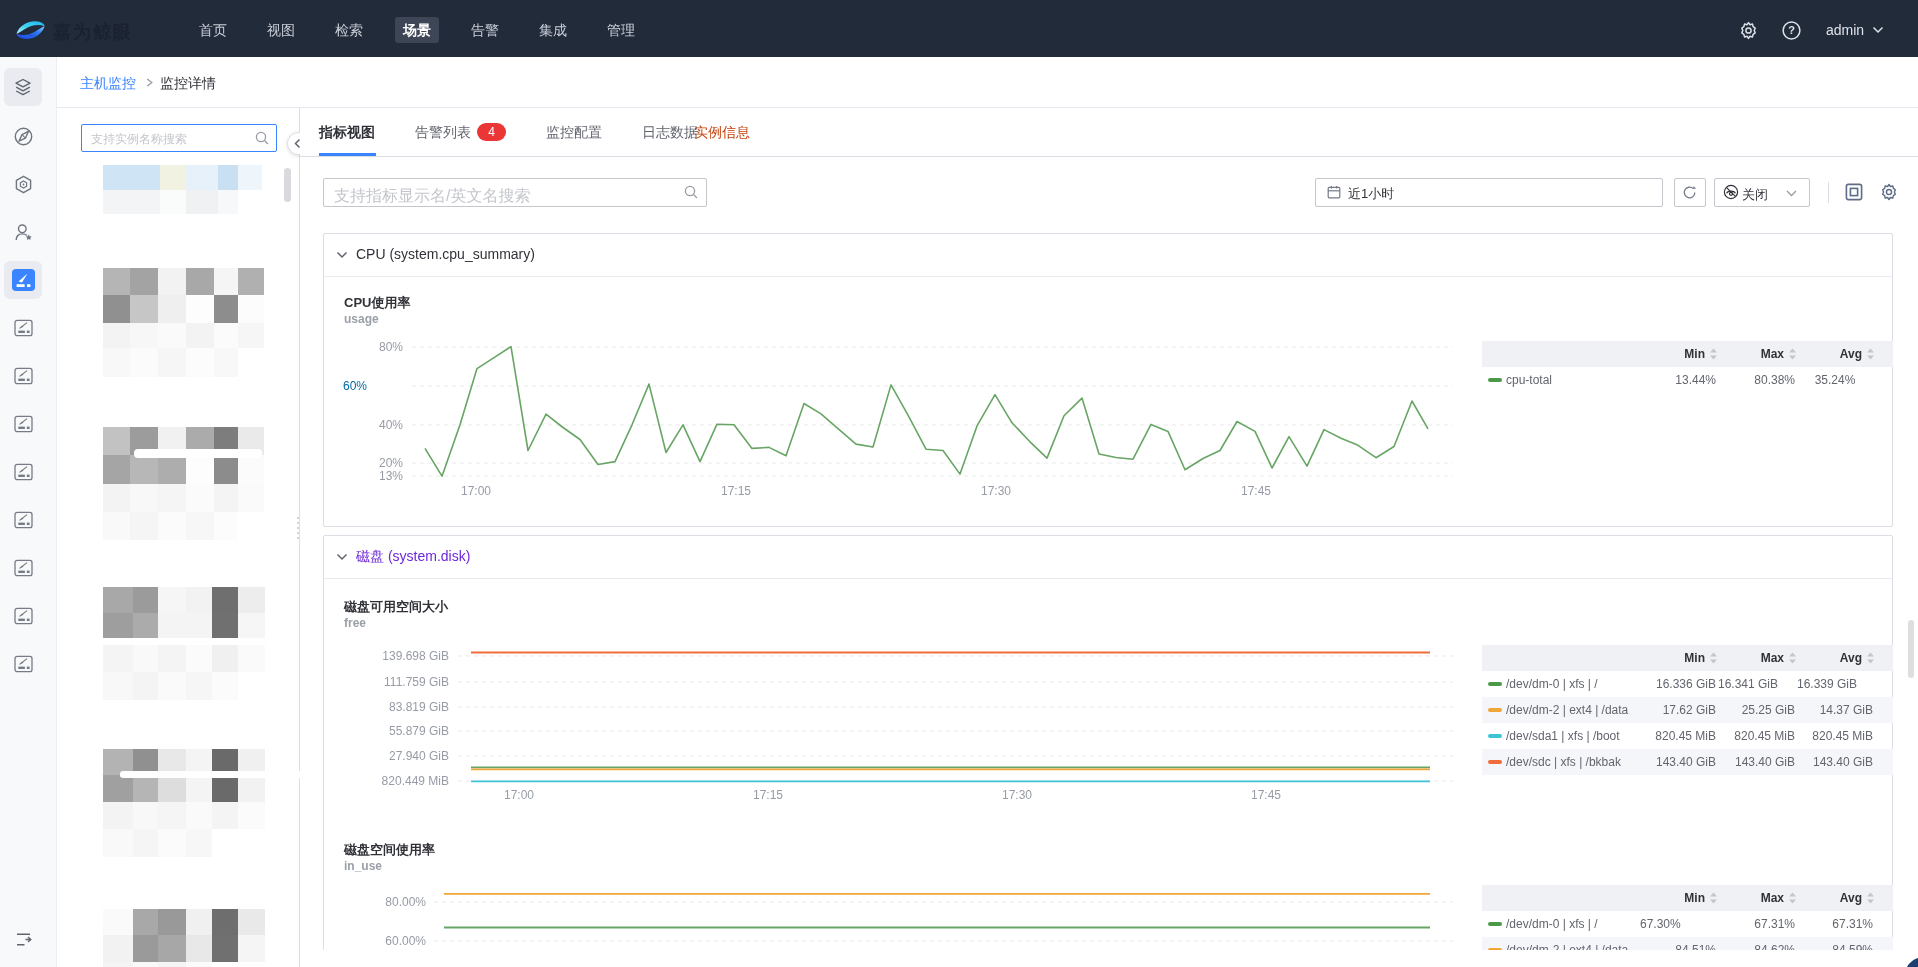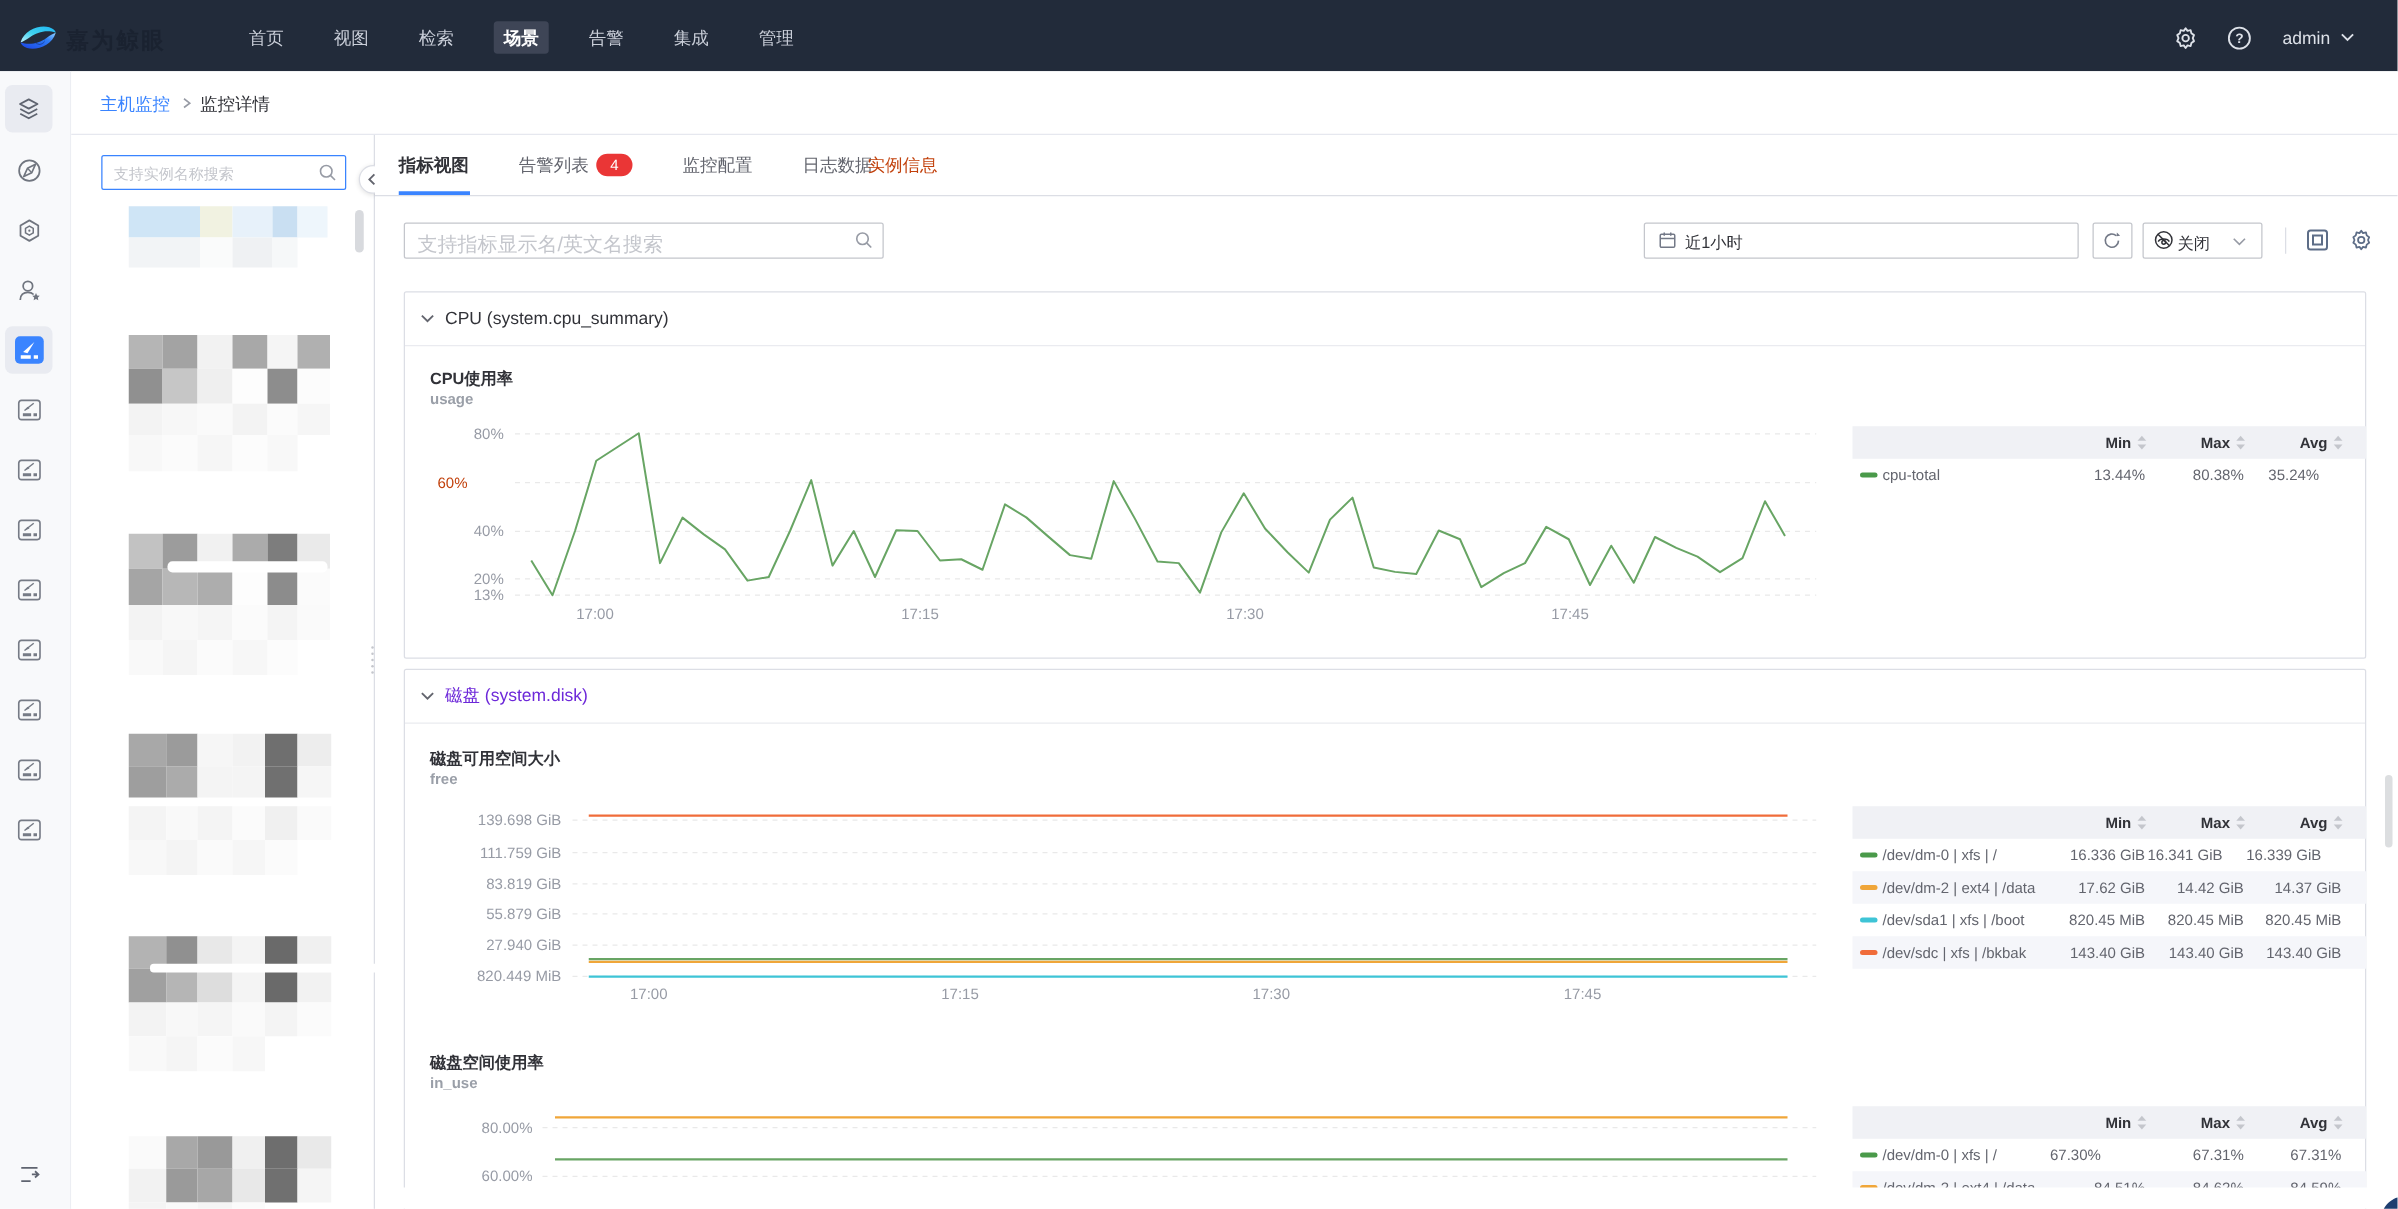--- a/index.html
+++ b/index.html
@@ -373,21 +373,21 @@
     <div class="abs" style="left:356px;top:246px;font-size:14px;color:#313238;">CPU (system.cpu_summary)</div>
     <div class="abs" style="left:323px;top:535px;width:1570px;height:445px;background:#fff;border:1px solid #dcdee5;border-radius:2px;"></div>
     <div class="abs" style="left:324px;top:578px;width:1568px;height:1px;background:#eaebf0;"></div>
     <svg class="abs" style="left:336px;top:553px;" width="12" height="8" viewBox="0 0 12 8">
  <polyline points="1.5,1.5 6,6 10.5,1.5" fill="none" stroke="#63656e" stroke-width="1.5"></polyline>
     </svg>
     <div class="abs" style="left:356px;top:548px;font-size:14px;color:#6d28d9;">磁盘 (system.disk)</div>
     <div class="abs" style="left:344px;top:294px;font-size:13px;font-weight:bold;color:#313238;">CPU使用率</div>
     <div class="abs" style="left:344px;top:312px;font-size:12px;font-weight:bold;color:#9a9fa8;">usage</div>
     <div class="abs" style="left:343px;top:340px;width:60px;text-align:right;font-size:12px;color:#979ba5;">80%</div>
-    <div class="abs" style="left:332px;top:379px;width:60px;text-align:center;font-size:12px;color:#c2410c;">60%</div>
+    <div class="abs" style="left:343px;top:379px;width:60px;text-align:left;font-size:12px;color:#0369a1;">60%</div>
     <div class="abs" style="left:343px;top:418px;width:60px;text-align:right;font-size:12px;color:#979ba5;">40%</div>
     <div class="abs" style="left:343px;top:456px;width:60px;text-align:right;font-size:12px;color:#979ba5;">20%</div>
     <div class="abs" style="left:343px;top:469px;width:60px;text-align:right;font-size:12px;color:#979ba5;">13%</div>
     <div class="abs" style="left:456px;top:484px;width:40px;text-align:center;font-size:12px;color:#979ba5;">17:00</div>
     <div class="abs" style="left:716px;top:484px;width:40px;text-align:center;font-size:12px;color:#979ba5;">17:15</div>
     <div class="abs" style="left:976px;top:484px;width:40px;text-align:center;font-size:12px;color:#979ba5;">17:30</div>
     <div class="abs" style="left:1236px;top:484px;width:40px;text-align:center;font-size:12px;color:#979ba5;">17:45</div>
     <svg class="abs" style="left:0;top:0;width:1918px;height:967px;pointer-events:none;" viewBox="0 0 1918 967">
 <line x1="412" y1="347" x2="1453" y2="347" stroke="#e9e9e9" stroke-width="1" stroke-dasharray="4,4"></line>
       <line x1="412" y1="386" x2="1453" y2="386" stroke="#e9e9e9" stroke-width="1" stroke-dasharray="4,4"></line>
@@ -453,21 +453,21 @@
       </svg></div>
     <div class="abs" style="left:1488px;top:682px;width:14px;height:4px;border-radius:2px;background:#4a9a4a;"></div>
     <div class="abs" style="left:1506px;top:677px;font-size:12px;color:#63656e;">/dev/dm-0 | xfs | /</div>
     <div class="abs" style="left:1640px;top:677px;width:76px;text-align:right;font-size:12px;color:#63656e;">16.336 GiB</div>
     <div class="abs" style="left:1718px;top:677px;width:77px;font-size:12px;color:#63656e;">16.341 GiB</div>
     <div class="abs" style="left:1797px;top:677px;width:76px;text-align:left;font-size:12px;color:#63656e;">16.339 GiB</div>
     <div class="abs" style="left:1482px;top:697px;width:411px;height:26px;background:#f5f6fa;"></div>
     <div class="abs" style="left:1488px;top:708px;width:14px;height:4px;border-radius:2px;background:#f0a639;"></div>
     <div class="abs" style="left:1506px;top:703px;font-size:12px;color:#63656e;">/dev/dm-2 | ext4 | /data</div>
     <div class="abs" style="left:1640px;top:703px;width:76px;text-align:right;font-size:12px;color:#63656e;">17.62 GiB</div>
-    <div class="abs" style="left:1718px;top:703px;width:77px;text-align:right;font-size:12px;color:#63656e;">14.42 GiB</div>
+    <div class="abs" style="left:1718px;top:703px;width:77px;text-align:right;font-size:12px;color:#63656e;">25.25 GiB</div>
     <div class="abs" style="left:1797px;top:703px;width:76px;text-align:right;font-size:12px;color:#63656e;">14.37 GiB</div>
     <div class="abs" style="left:1488px;top:734px;width:14px;height:4px;border-radius:2px;background:#3ec4d6;"></div>
     <div class="abs" style="left:1506px;top:729px;font-size:12px;color:#63656e;">/dev/sda1 | xfs | /boot</div>
     <div class="abs" style="left:1640px;top:729px;width:76px;text-align:right;font-size:12px;color:#63656e;">820.45 MiB</div>
     <div class="abs" style="left:1718px;top:729px;width:77px;text-align:right;font-size:12px;color:#63656e;">820.45 MiB</div>
     <div class="abs" style="left:1797px;top:729px;width:76px;text-align:right;font-size:12px;color:#63656e;">820.45 MiB</div>
     <div class="abs" style="left:1482px;top:749px;width:411px;height:26px;background:#f5f6fa;"></div>
     <div class="abs" style="left:1488px;top:760px;width:14px;height:4px;border-radius:2px;background:#f06c3a;"></div>
     <div class="abs" style="left:1506px;top:755px;font-size:12px;color:#63656e;">/dev/sdc | xfs | /bkbak</div>
     <div class="abs" style="left:1640px;top:755px;width:76px;text-align:right;font-size:12px;color:#63656e;">143.40 GiB</div>

